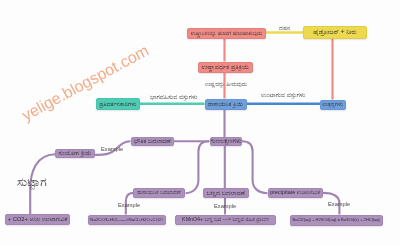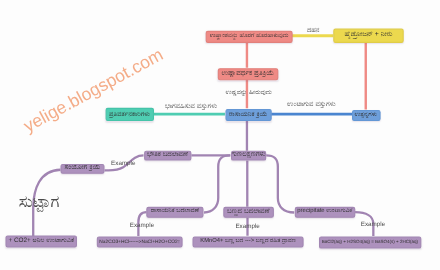--- a/index.html
+++ b/index.html
@@ -74,17 +74,17 @@
   <div class="node purple" style="left:5px;top:214px;width:65px;height:11px;font-size:5.8px;">+ CO2+ ಅನಿಲ ಉಂಟಾಗುವಿಕೆ</div>
   <div class="node purple" style="left:88px;top:214.5px;width:78px;height:10.5px;font-size:4.4px;">Na2CO3+HCl------&gt;NaCl+H2O+CO2↑</div>
   <div class="node purple" style="left:175px;top:214.5px;width:101px;height:10.5px;font-size:5.3px;">KMnO4+ ಬಣ್ಣ ಬದ ---&gt; ಬಣ್ಣದ ರಹಿತ ದ್ರಾವಣ</div>
   <div class="node purple" style="left:289.5px;top:214.5px;width:93.5px;height:11px;font-size:4.1px;">BaCl2(aq) + H2SO4(aq) = BaSO4(s) + 2HCl(aq)</div>
 
   <div class="lbl" style="left:279px;top:24.5px;font-size:6.0px;">ದಹನ</div>
   <div class="lbl" style="left:205px;top:81.5px;font-size:5.8px;">ಉಷ್ಣವನ್ನು ಹೀರುವುದು</div>
   <div class="lbl" style="left:150px;top:93.5px;font-size:6.2px;">ಭಾಗವಹಿಸುವ ವಸ್ತುಗಳು</div>
   <div class="lbl" style="left:261px;top:91.5px;font-size:6.2px;">ಉಂಟಾಗುವ ವಸ್ತುಗಳು</div>
   <div class="lbl" style="left:101px;top:146.5px;font-size:5.7px;">Example</div>
-  <div class="lbl" style="left:17px;top:175.5px;font-size:15px;">ಸುಟ್ಟಾಗ</div>
+  <div class="lbl" style="left:17px;top:175.5px;font-size:12px;">ಸುಟ್ಟಾಗ</div>
   <div class="lbl" style="left:118px;top:202.5px;font-size:5.7px;">Example</div>
   <div class="lbl" style="left:214px;top:203.5px;font-size:5.7px;">Example</div>
   <div class="lbl" style="left:328px;top:201.5px;font-size:5.7px;">Example</div>
 </div>
 
 </body></html>

